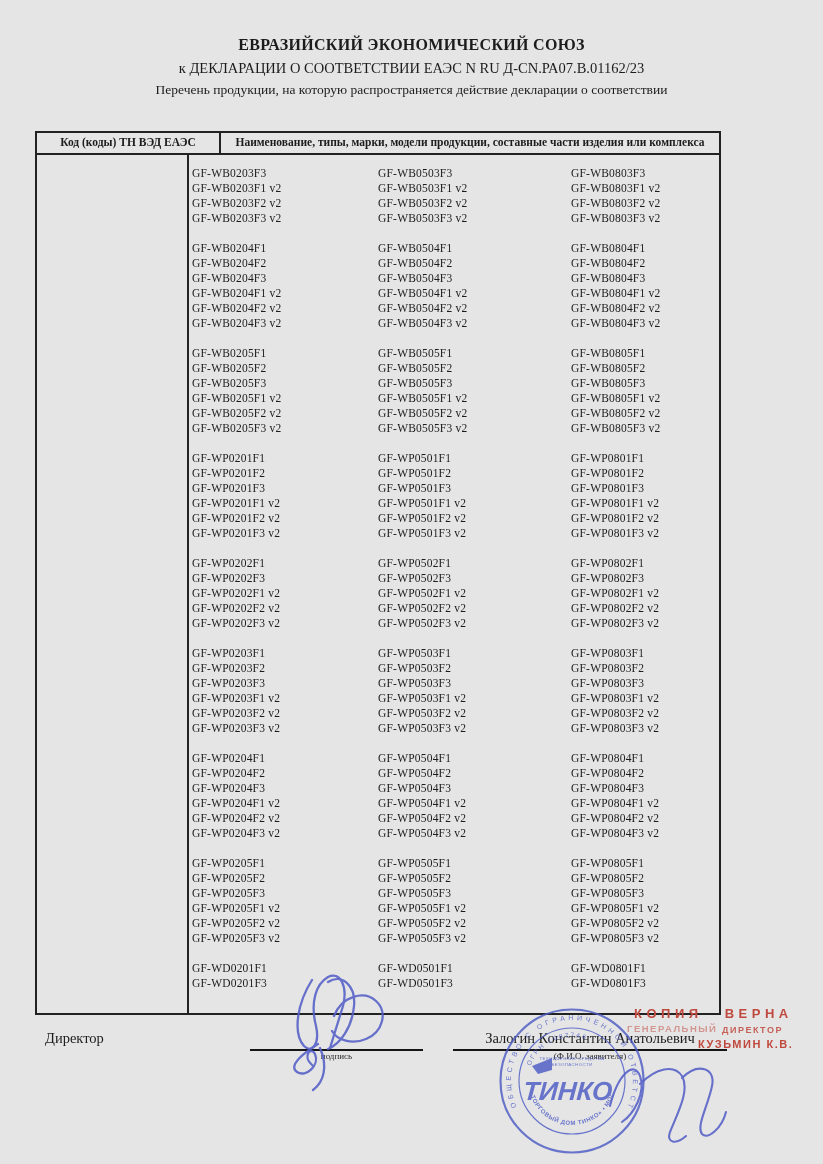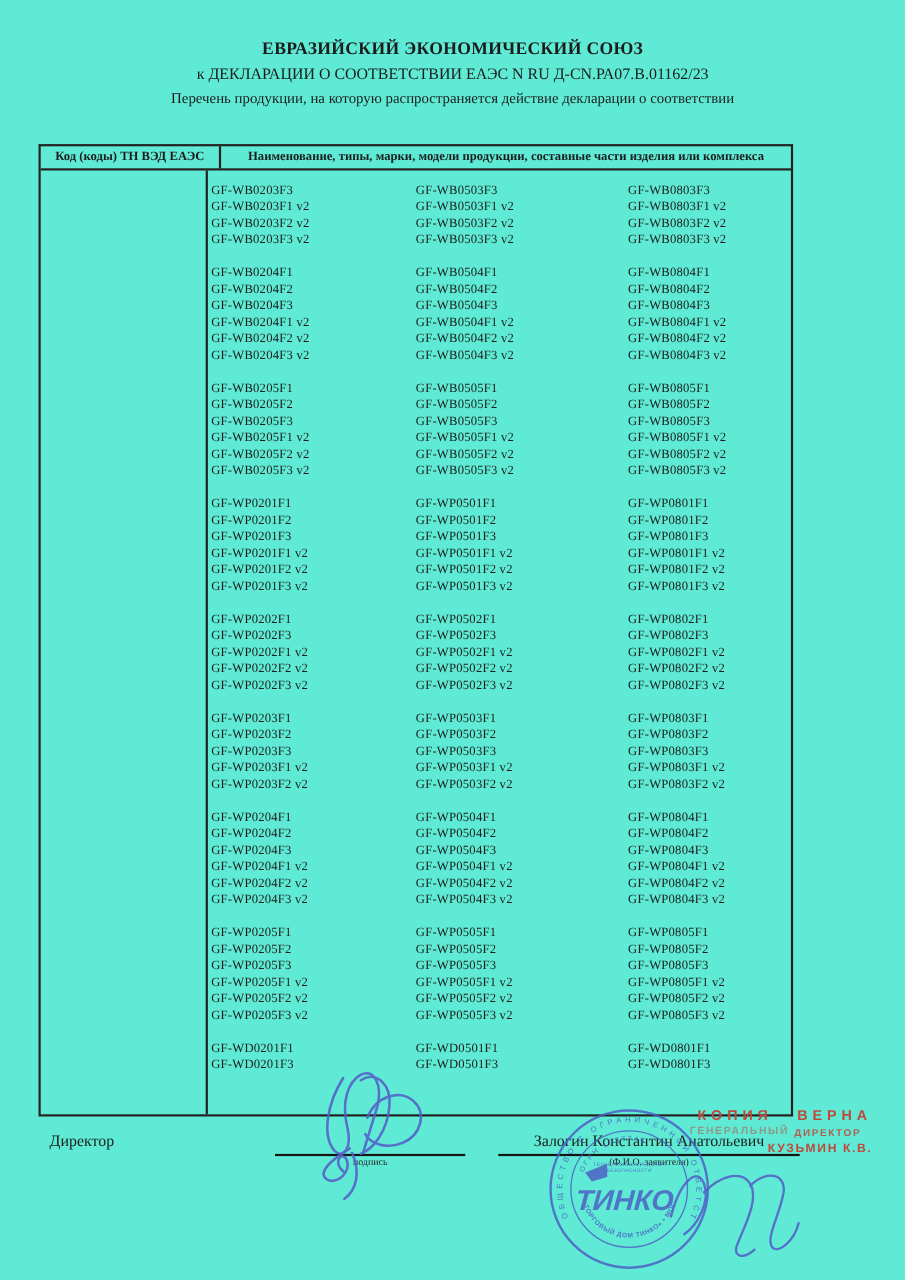--- a/index.html
+++ b/index.html
@@ -1,40 +1,40 @@
 <!DOCTYPE html>
 <html lang="ru"><head>
 <meta charset="utf-8">
 <style>
   html,body{margin:0;padding:0;}
   body{
     width:823px;height:1164px;background:#ffffff;
     font-family:"Liberation Serif", serif;color:#1c1c1c;
     position:relative;overflow:hidden;
   }
-  .page{position:absolute;inset:0;background:#5eead4;text-decoration:underline;}
+  .page{position:absolute;inset:0;background:#e5e5e5;text-decoration:underline;}
 
   
   .doc-header{position:absolute;top:36px;left:0;width:823px;text-align:center;}
   .h-union{font-size:16px;font-weight:bold;letter-spacing:.3px;margin-bottom:6px;}
   .h-appendix{font-size:14.5px;margin-bottom:4px;}
   .h-declaration{font-size:14.5px;margin-bottom:5px;}
   .h-subtitle{font-size:13.5px;}
 
   
   .products-table{
     position:absolute;left:35px;top:131px;width:686px;
     border:2px solid #222;box-sizing:border-box;background:transparent;
   }
   .t-head{display:flex;border-bottom:2px solid #222;}
   .t-head-cell{
     font-weight:bold;font-size:11.5px;text-align:center;
     padding:3px 4px 4px 4px;box-sizing:border-box;line-height:13px;
   }
-  .cell-tnved{width:164px;border-right:2px solid #222;}
+  .cell-tnved{width:184px;border-right:2px solid #222;}
   .cell-products{flex:1;}
   .t-body{display:flex;min-height:858px;}
   .b-left{width:152px;border-right:2px solid #222;box-sizing:border-box;}
   .b-right{flex:1;padding:11px 0 0 3px;box-sizing:border-box;}
   .code-block{margin-bottom:15px;}
   .code-block:last-child{margin-bottom:0;}
   .code-row{display:grid;grid-template-columns:186px 193px 1fr;}
   .code-cell{font-size:11.5px;line-height:15px;letter-spacing:.2px;white-space:nowrap;}
 
   
@@ -245,20 +245,25 @@
             </div>
             <div class="code-row">
               <span class="code-cell">GF-WP0203F1 v2</span>
               <span class="code-cell">GF-WP0503F1 v2</span>
               <span class="code-cell">GF-WP0803F1 v2</span>
             </div>
             <div class="code-row">
               <span class="code-cell">GF-WP0203F2 v2</span>
               <span class="code-cell">GF-WP0503F2 v2</span>
               <span class="code-cell">GF-WP0803F2 v2</span>
+            </div>
+            <div class="code-row">
+              <span class="code-cell">GF-WP0203F3 v2</span>
+              <span class="code-cell">GF-WP0503F3 v2</span>
+              <span class="code-cell">GF-WP0803F3 v2</span>
             </div>
           </div>
           <div class="code-block">
             <div class="code-row">
               <span class="code-cell">GF-WP0204F1</span>
               <span class="code-cell">GF-WP0504F1</span>
               <span class="code-cell">GF-WP0804F1</span>
             </div>
             <div class="code-row">
               <span class="code-cell">GF-WP0204F2</span>

